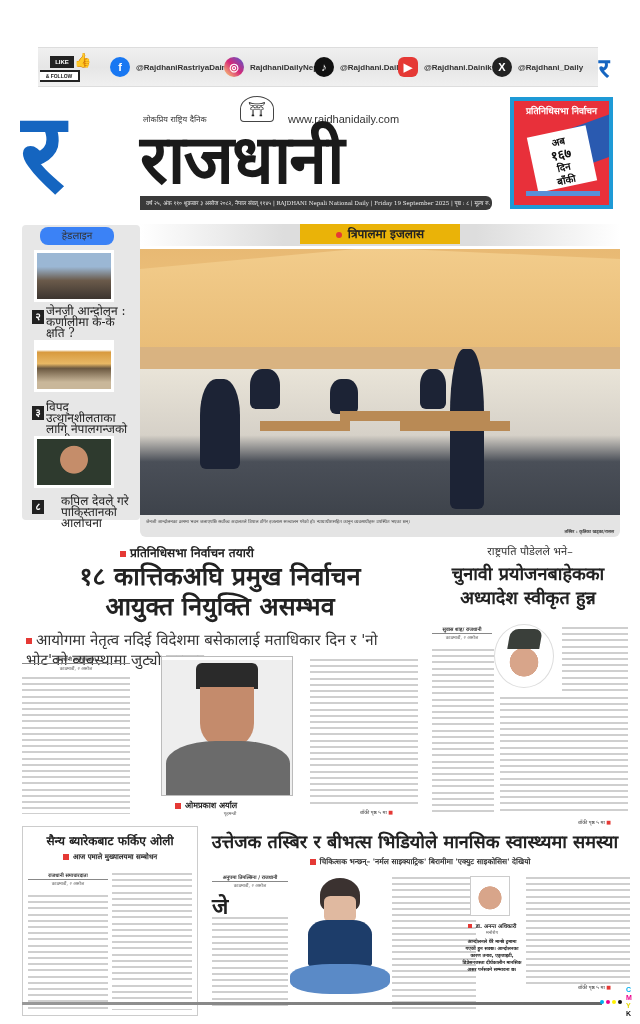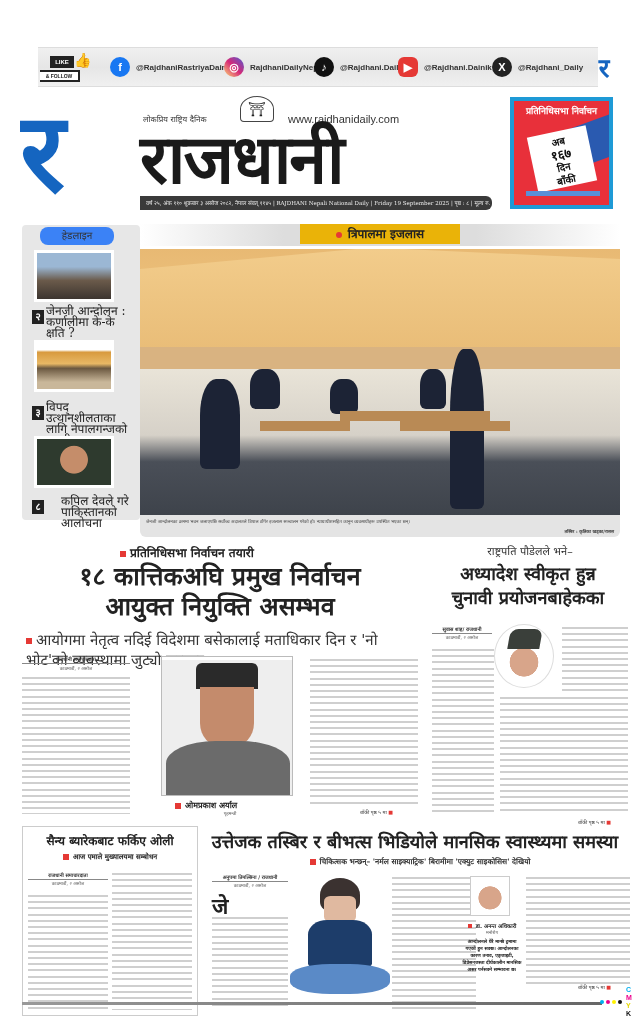--- a/index.html
+++ b/index.html
@@ -155,22 +155,22 @@
   <div style="position:absolute;left:38px;top:30px;width:54px;height:60px;background:#c48b6c;border-radius:0 0 40% 40%"></div>
   <div style="position:absolute;left:4px;top:84px;width:124px;height:56px;background:#6b6b6b;border-radius:40% 40% 0 0"></div>
 </div>
 <div class="abs" style="left:175px;top:799px;width:110px;font:bold 8px 'DejaVu Sans',sans-serif;text-align:left"><span class="sq"></span><span>ओमप्रकाश अर्याल</span></div>
 <div class="abs bydate" style="left:175px;top:810px;width:110px">गृहमन्त्री</div>
 <div class="abs body-text" style="left:310px;top:656px;width:108px;height:150px;background:repeating-linear-gradient(#fff 0 3px,#cfcfcf 3px 5px,#fff 5px 6.2px)"></div>
 <div class="abs" style="left:360px;top:809px;font-size:5px;color:#333"><span>बाँकी पृष्ठ ५ मा</span> <span style="color:#e53935">■</span></div>
 
 <div class="abs" style="left:430px;top:543px;width:200px;font-size:11px;text-align:center;color:#333">राष्ट्रपति पौडेलले भने–</div>
 <div class="abs headline" style="left:422px;top:562px;width:212px;font-size:18px;line-height:24px">
+  <div>चुनावी प्रयोजनबाहेकका</div>
   <div>अध्यादेश स्वीकृत हुन्न</div>
-  <div>चुनावी प्रयोजनबाहेकका</div>
 </div>
 <div class="abs byline" style="left:432px;top:626px;width:60px">सुवास शाह/ राजधानी</div>
 <div class="abs bydate" style="left:432px;top:634px;width:60px">काठमाडौं, २ असोज</div>
 <div class="abs" style="left:494px;top:624px;width:60px;height:64px;border-radius:50%;background:radial-gradient(circle at 50% 60%,#d8a58a 0 30%,#fff 31%);border:1px solid #ddd;overflow:hidden">
   <div style="position:absolute;left:14px;top:4px;width:32px;height:20px;background:#3a3f3a;border-radius:8px 8px 0 0;transform:skewX(-10deg)"></div>
 </div>
 <div class="abs body-text" style="left:432px;top:646px;width:62px;height:168px;background:repeating-linear-gradient(#fff 0 3px,#cfcfcf 3px 5px,#fff 5px 6.2px)"></div>
 <div class="abs body-text" style="left:562px;top:624px;width:66px;height:70px;background:repeating-linear-gradient(#fff 0 3px,#cfcfcf 3px 5px,#fff 5px 6.2px)"></div>
 <div class="abs body-text" style="left:500px;top:694px;width:128px;height:120px;background:repeating-linear-gradient(#fff 0 3px,#cfcfcf 3px 5px,#fff 5px 6.2px)"></div>
 <div class="abs" style="left:578px;top:819px;font-size:5px;color:#333"><span>बाँकी पृष्ठ ५ मा</span> <span style="color:#e53935">■</span></div>

